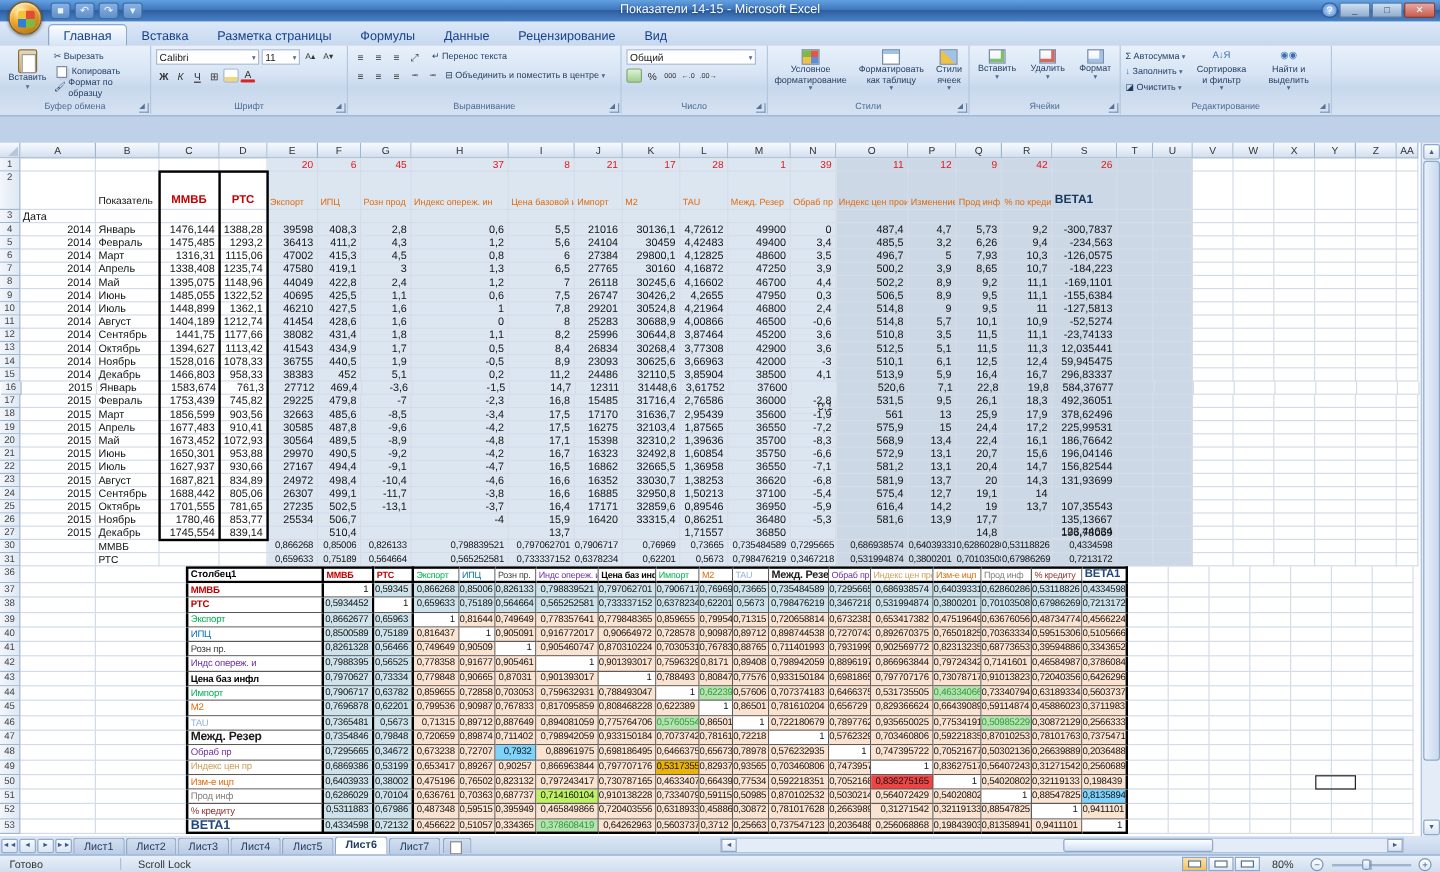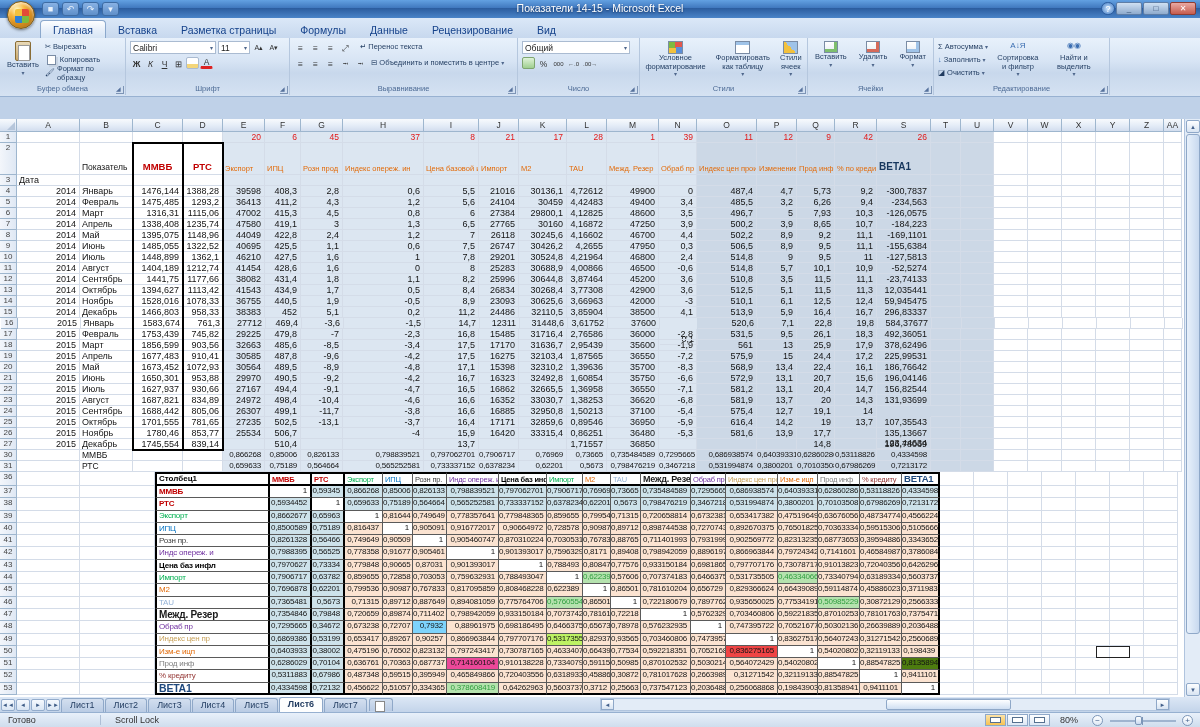--- a/index.html
+++ b/index.html
@@ -1609,21 +1609,21 @@
           <div class="c" style="width: 63px;"></div>
           <div class="c" style="width: 75px;"></div>
           <div class="c mc mlabel" style="width: 115px; border-left: 2px solid rgb(0, 0, 0); border-right: 2px solid rgb(0, 0, 0); color: rgb(201, 163, 92); font-size: 8px;">Индекс цен пр</div>
           <div class="c mc num" style="width: 42px; background: rgb(205, 226, 234); border-right: 2px solid rgb(0, 0, 0);">0,6869386</div>
           <div class="c mc num" style="width: 33px; background: rgb(205, 226, 234); border-right: 2px solid rgb(0, 0, 0);">0,53199</div>
           <div class="c mc num" style="width: 38px; background: rgb(251, 227, 209);">0,653417</div>
           <div class="c mc num" style="width: 30px; background: rgb(251, 227, 209);">0,89267</div>
           <div class="c mc num" style="width: 34px; background: rgb(251, 227, 209);">0,90257</div>
           <div class="c mc num" style="width: 52px; background: rgb(251, 227, 209);">0,866963844</div>
           <div class="c mc num" style="width: 48px; background: rgb(251, 227, 209);">0,797707176</div>
-          <div class="c mc num" style="width: 36px; background: #bef264;">0,5317355</div>
+          <div class="c mc num" style="width: 36px; background: #eab308;">0,5317355</div>
           <div class="c mc num" style="width: 28px; background: rgb(251, 227, 209);">0,82937</div>
           <div class="c mc num" style="width: 30px; background: rgb(251, 227, 209);">0,93565</div>
           <div class="c mc num" style="width: 50px; background: rgb(251, 227, 209);">0,703460806</div>
           <div class="c mc num" style="width: 35px; background: rgb(251, 227, 209);">0,7473957</div>
           <div class="c mc num" style="width: 52px; background: rgb(255, 255, 255);">1</div>
           <div class="c mc num" style="width: 40px; background: rgb(251, 227, 209);">0,83627517</div>
           <div class="c mc num" style="width: 42px; background: rgb(251, 227, 209);">0,56407243</div>
           <div class="c mc num" style="width: 42px; background: rgb(251, 227, 209);">0,31271542</div>
           <div class="c mc num" style="width: 38px; background: rgb(251, 227, 209); border-right: 2px solid rgb(0, 0, 0);">0,2560689</div>
           <div class="c" style="width: 34px;"></div>
@@ -1667,32 +1667,32 @@
         <div class="row" style="height: 12.3px;">
           <div class="c gut" style="width: 17px;">51</div>
           <div class="c" style="width: 63px;"></div>
           <div class="c" style="width: 75px;"></div>
           <div class="c mc mlabel" style="width: 115px; border-left: 2px solid rgb(0, 0, 0); border-right: 2px solid rgb(0, 0, 0); color: rgb(128, 128, 128); font-size: 8px;">Прод инф</div>
           <div class="c mc num" style="width: 42px; background: rgb(205, 226, 234); border-right: 2px solid rgb(0, 0, 0);">0,6286029</div>
           <div class="c mc num" style="width: 33px; background: rgb(205, 226, 234); border-right: 2px solid rgb(0, 0, 0);">0,70104</div>
           <div class="c mc num" style="width: 38px; background: rgb(251, 227, 209);">0,636761</div>
           <div class="c mc num" style="width: 30px; background: rgb(251, 227, 209);">0,70363</div>
           <div class="c mc num" style="width: 34px; background: rgb(251, 227, 209);">0,687737</div>
-          <div class="c mc num" style="width: 52px; background: #ec4899;">0,714160104</div>
+          <div class="c mc num" style="width: 52px; background: #bef264;">0,714160104</div>
           <div class="c mc num" style="width: 48px; background: rgb(251, 227, 209);">0,910138228</div>
           <div class="c mc num" style="width: 36px; background: rgb(251, 227, 209);">0,7334079</div>
           <div class="c mc num" style="width: 28px; background: rgb(251, 227, 209);">0,59115</div>
           <div class="c mc num" style="width: 30px; background: rgb(251, 227, 209);">0,50985</div>
           <div class="c mc num" style="width: 50px; background: rgb(251, 227, 209);">0,870102532</div>
           <div class="c mc num" style="width: 35px; background: rgb(251, 227, 209);">0,5030214</div>
           <div class="c mc num" style="width: 52px; background: rgb(251, 227, 209);">0,564072429</div>
           <div class="c mc num" style="width: 40px; background: rgb(251, 227, 209);">0,54020802</div>
           <div class="c mc num" style="width: 42px; background: rgb(255, 255, 255);">1</div>
           <div class="c mc num" style="width: 42px; background: rgb(251, 227, 209);">0,88547825</div>
-          <div class="c mc num" style="width: 38px; background: #4d7c0f; border-right: 2px solid rgb(0, 0, 0); text-align: right;">0,8135894</div>
+          <div class="c mc num" style="width: 38px; background: #7dd3fc; border-right: 2px solid rgb(0, 0, 0); text-align: right;">0,8135894</div>
           <div class="c" style="width: 34px;"></div>
           <div class="c" style="width: 34px;"></div>
           <div class="c" style="width: 34px;"></div>
           <div class="c" style="width: 34px;"></div>
           <div class="c" style="width: 34px;"></div>
           <div class="c" style="width: 34px;"></div>
           <div class="c" style="width: 34px;"></div>
         </div>
         <div class="row" style="height: 12.3px;">
           <div class="c gut" style="width: 17px;">52</div>

